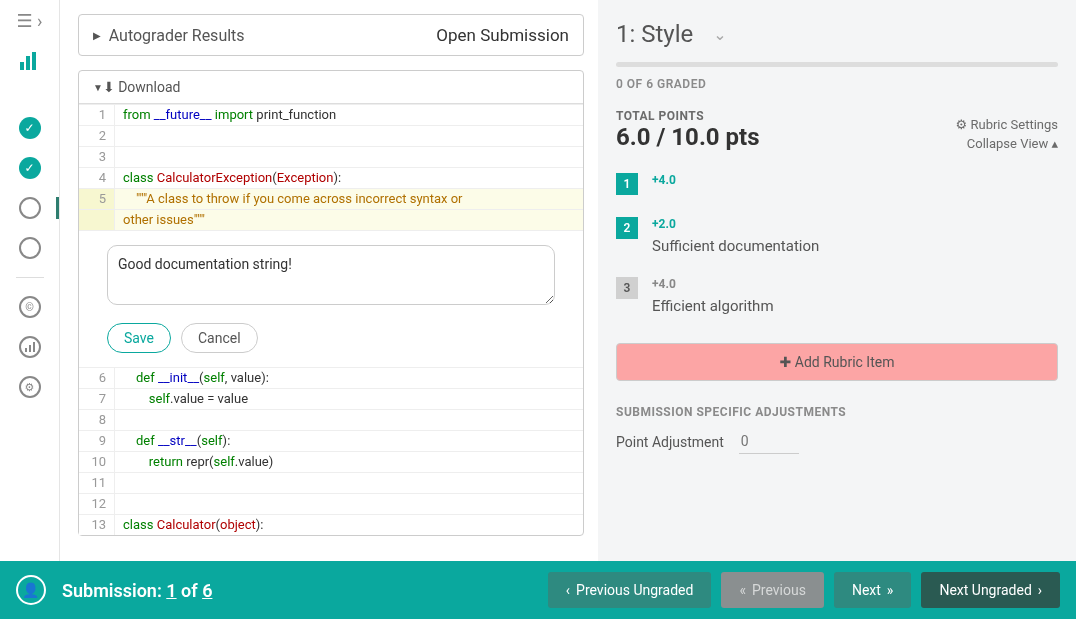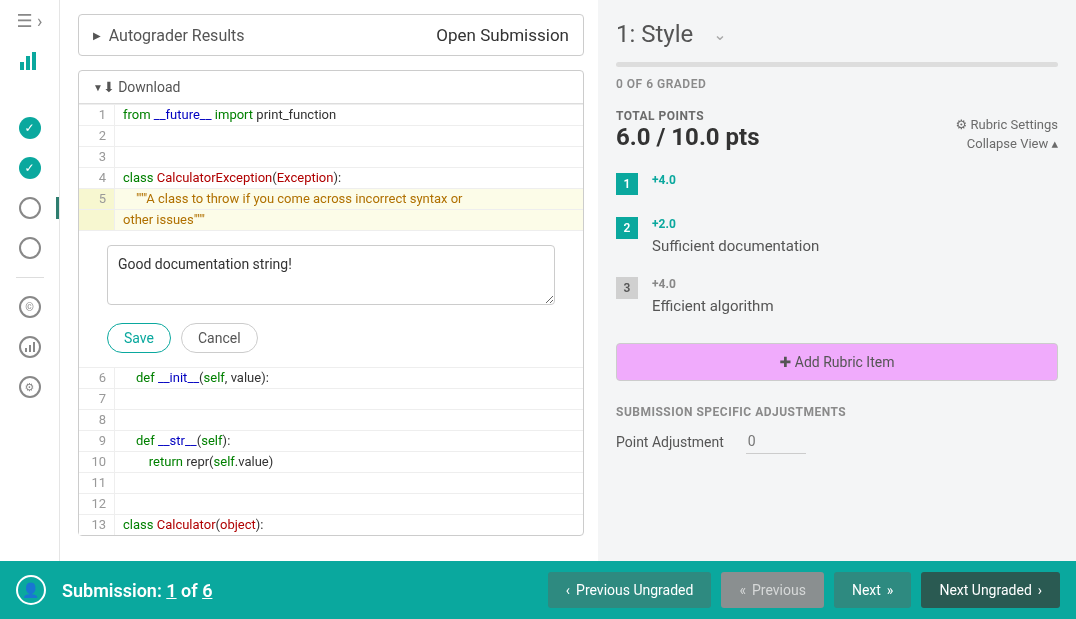--- a/index.html
+++ b/index.html
@@ -28,44 +28,44 @@
 .code-row{display:flex;border-top:1px solid #eee}
 .code-row.hl{background:#fcfce8}
 .gutter{width:36px;text-align:right;padding:0 8px;color:#999;border-right:1px solid #eee;user-select:none;background:#fff}
 .code-row.hl .gutter{background:#f7f7d0}
 .code-text{padding:0 8px;white-space:pre;color:#333;flex:1}
 .kw{color:#008000}
 .nm{color:#0000c0}
 .cls{color:#b00000}
 .str{color:#b07000}
 .comment-box{padding:14px 28px;background:#fff;border-top:1px solid #eee}
-.comment-box textarea{width:100%;height:60px;border:1px solid #ccc;border-radius:4px;padding:10px;font-size:14px;color:#333;resize:both}
+.comment-box textarea{width:100%;height:60px;border:1px solid #ccc;border-radius:10px;padding:10px;font-size:14px;color:#333;resize:both}
 .comment-actions{margin-top:14px;display:flex;gap:10px}
 .btn-save{border:1px solid #0aa89e;color:#0aa89e;background:#fff;border-radius:16px;padding:6px 16px;font-size:14px;cursor:pointer}
 .btn-cancel{border:1px solid #ccc;color:#555;background:#fff;border-radius:16px;padding:6px 16px;font-size:14px;cursor:pointer}
 .right{width:478px;background:#f4f5f6;padding:20px 18px;overflow:auto;color:#3a3a3a}
 .qhead{display:flex;align-items:center;gap:20px;margin-bottom:14px}
 .qtitle{font-size:24px;color:#555}
 .progress{height:5px;background:#ddd;border-radius:3px;margin-bottom:10px}
 .small-cap{font-size:12px;font-weight:600;letter-spacing:.5px;color:#8a8a8a;margin-bottom:18px}
 .tp-row{display:flex;align-items:flex-end;justify-content:space-between;margin-bottom:0}
 .tp-label{font-size:12px;font-weight:700;letter-spacing:.5px;color:#6b6b6b}
 .tp-score{font-size:24px;font-weight:700;color:#333}
 .tp-links{text-align:right}
 .rlink{font-size:13px;color:#6b6b6b;cursor:pointer}
 .ritem{display:flex;gap:14px;align-items:flex-start;margin:22px 0}
 .rnum{width:22px;height:22px;display:flex;align-items:center;justify-content:center;font-size:12px;color:#fff;background:#0aa89e;font-weight:600}
 .rnum.inactive{background:#d0d0d0;color:#555}
 .rinfo{flex:1}
 .rpts{color:#0aa89e;font-weight:700;font-size:12px}
 .rpts.inactive{color:#888}
 .rdesc{color:#555;font-size:15px;margin-top:6px}
-.addbtn{width:100%;border:1px solid #ccc;background:#f0abfc;border-radius:4px;padding:10px;font-size:14px;color:#555;cursor:pointer;margin-top:6px}
+.addbtn{width:100%;border:1px solid #ccc;background:#fca5a5;border-radius:4px;padding:10px;font-size:14px;color:#555;cursor:pointer;margin-top:6px}
 .adj-label{font-size:12px;font-weight:700;letter-spacing:.5px;color:#8a8a8a;margin-top:24px;margin-bottom:10px}
-.adj-row{display:flex;align-items:center;gap:22px;font-size:14px;color:#555}
+.adj-row{display:flex;align-items:center;gap:15px;font-size:14px;color:#555}
 .adj-row input{border:none;border-bottom:1px solid #ccc;background:transparent;padding:4px 2px;width:60px;font-size:14px;color:#555}
 .footer{height:58px;background:#0aa89e;display:flex;align-items:center;padding:0 16px;color:#fff;gap:10px}
 .fcircle{width:30px;height:30px;border:2px solid #fff;border-radius:50%;display:flex;align-items:center;justify-content:center;font-size:14px}
 .flabel{font-size:18px;font-weight:600;flex:1;margin-left:6px}
 .flabel .u{text-decoration:underline}
 .fbtn{background:#2e8a80;border:none;color:#fff;padding:10px 18px;font-size:14px;border-radius:3px;cursor:pointer;display:flex;align-items:center;gap:6px}
 .fbtn.disabled{background:#8a8f90;color:#d6d8d8;cursor:default}
 .fbtn.dark{background:#2a5a52}
 </style>
 </head>
@@ -145,20 +145,21 @@
           <button class="btn-cancel">Cancel</button>
         </div>
       </div>
       <div class="code" id="code-block-2">
           <div class="code-row">
             <div class="gutter">6</div>
             <div class="code-text">    <span class="kw">def</span> <span class="nm">__init__</span>(<span class="kw">self</span>, value):</div>
           </div>
           <div class="code-row">
             <div class="gutter">7</div>
+            <div class="code-text">        <span class="kw">self</span>.value = value</div>
           </div>
           <div class="code-row">
             <div class="gutter">8</div>
             <div class="code-text"></div>
           </div>
           <div class="code-row">
             <div class="gutter">9</div>
             <div class="code-text">    <span class="kw">def</span> <span class="nm">__str__</span>(<span class="kw">self</span>):</div>
           </div>
           <div class="code-row">

